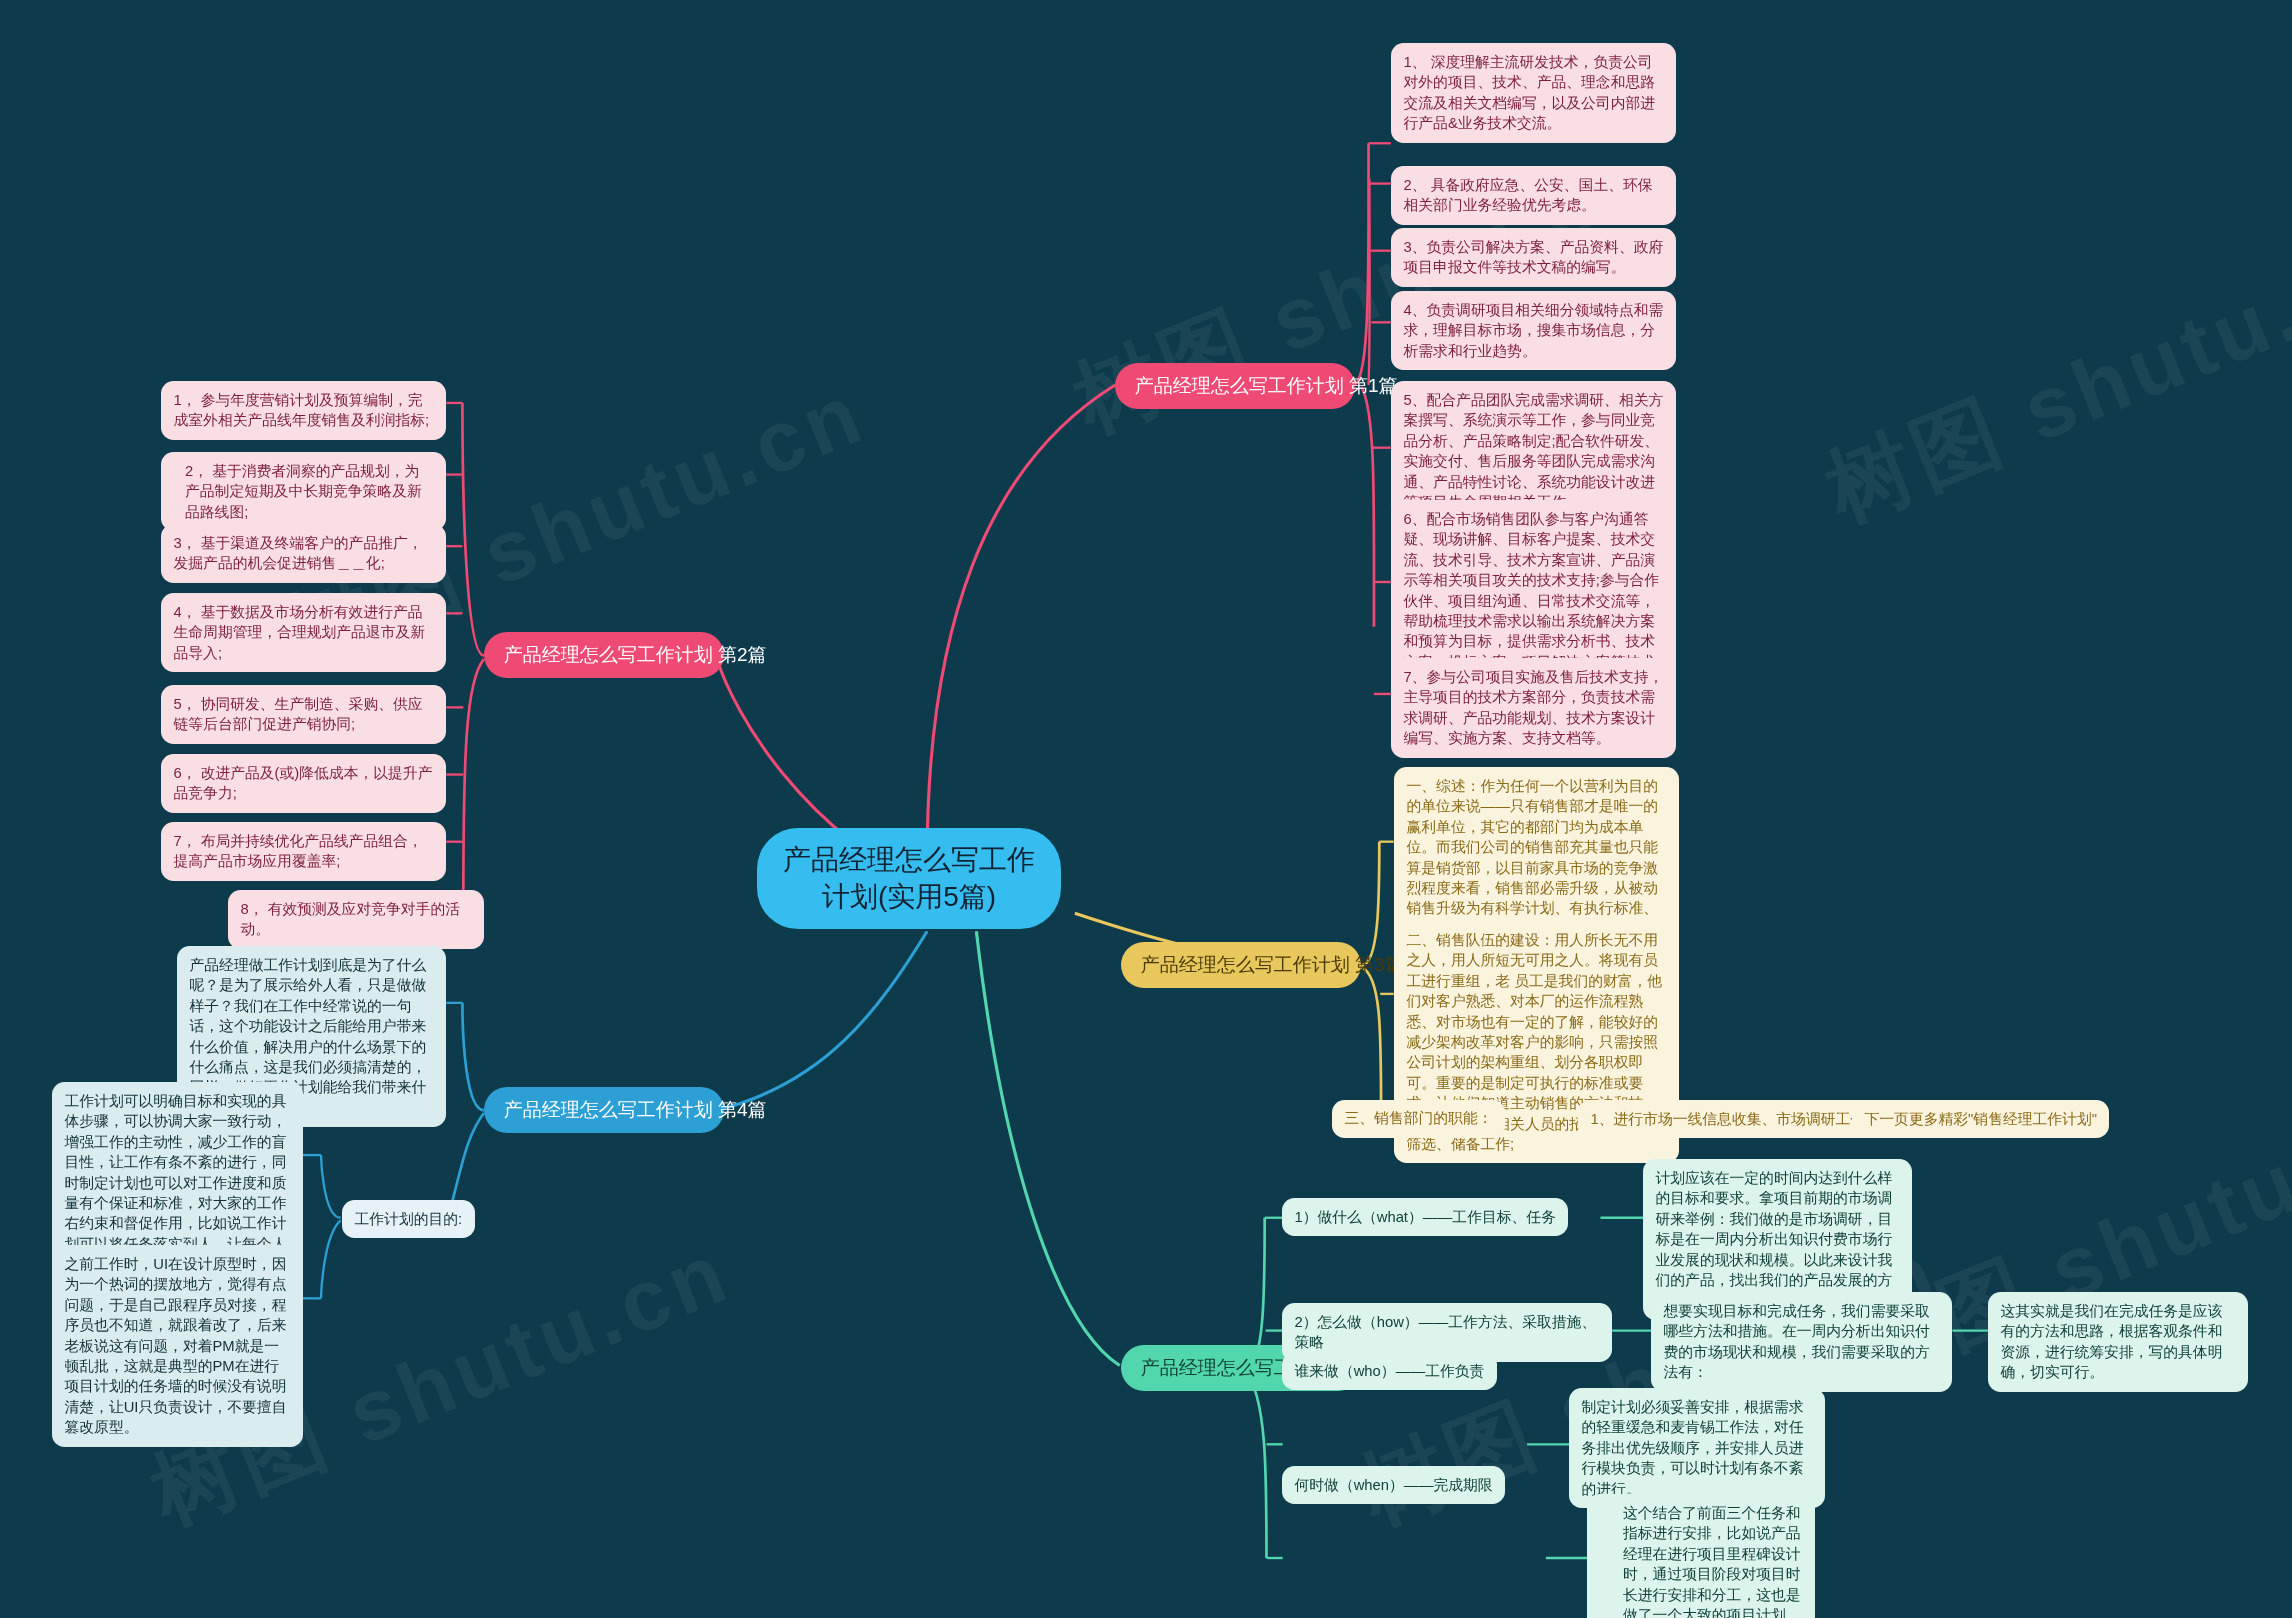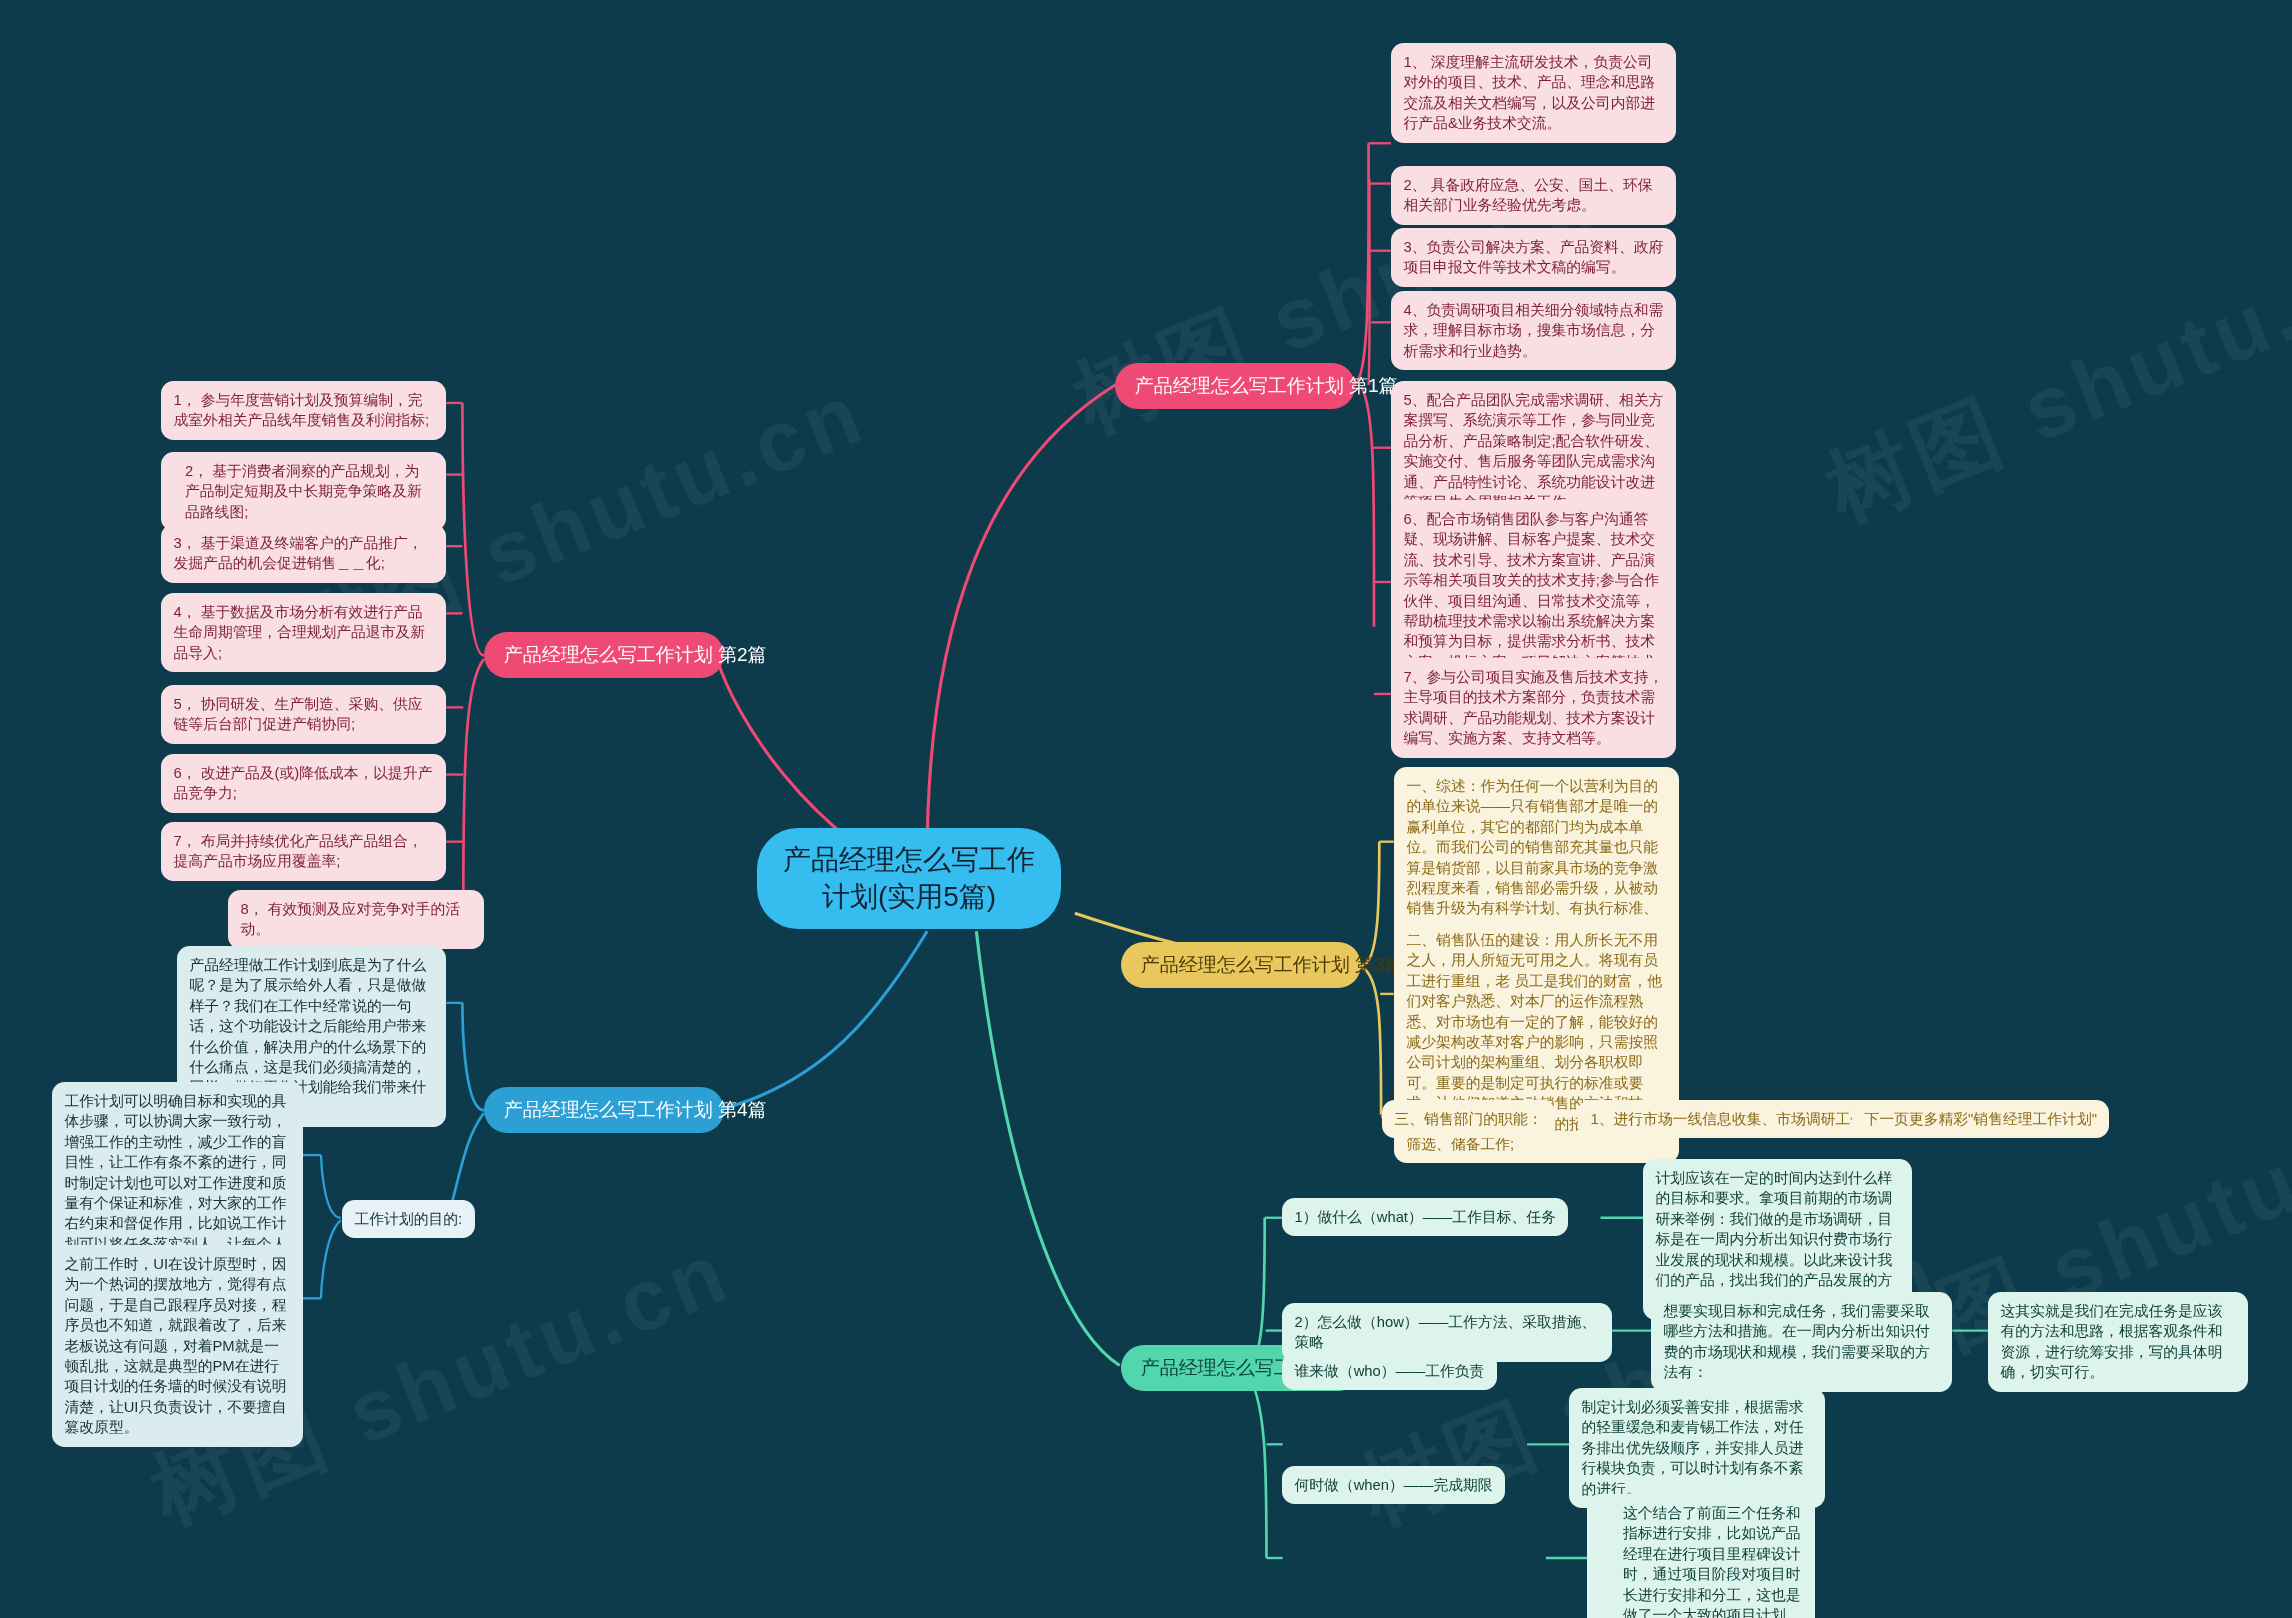--- a/index.html
+++ b/index.html
@@ -159,21 +159,21 @@
   <div class="node leaf c2" style="left:161px; top:685px; width:285px;">5， 协同研发、生产制造、采购、供应链等后台部门促进产销协同;</div>
   <div class="node leaf c2" style="left:161px; top:754px; width:285px;">6， 改进产品及(或)降低成本，以提升产品竞争力;</div>
   <div class="node leaf c2" style="left:161px; top:822px; width:285px;">7， 布局并持续优化产品线产品组合，提高产品市场应用覆盖率;</div>
   <div class="node leaf c2" style="left:228px; top:890px; width:256px;">8， 有效预测及应对竞争对手的活动。</div>
 
   <div class="node pill p3" style="left:1121px; top:942px; width:240px;">产品经理怎么写工作计划 第3篇</div>
 
   <div class="node leaf c3" style="left:1394px; top:767px; width:285px;">一、综述：作为任何一个以营利为目的的单位来说——只有销售部才是唯一的赢利单位，其它的都部门均为成本单位。而我们公司的销售部充其量也只能算是销货部，以目前家具市场的竞争激烈程度来看，销售部必需升级，从被动销售升级为有科学计划、有执行标准、有量化考核的主动销售。</div>
   <div class="node leaf c3" style="left:1394px; top:921px; width:285px;">二、销售队伍的建设：用人所长无不用之人，用人所短无可用之人。将现有员工进行重组，老 员工是我们的财富，他们对客户熟悉、对本厂的运作流程熟悉、对市场也有一定的了解，能较好的减少架构改革对客户的影响，只需按照公司计划的架构重组、划分各职权即可。重要的是制定可执行的标准或要求，让他们知道主动销售的方法和技巧。同时做好相关人员的招募、培训、筛选、储备工作;</div>
 
-  <div class="node mid c3" style="left:1382px; top:1100px;">三、销售部门的职能：</div>
+  <div class="node mid c3" style="left:1332px; top:1100px;font-family:Liberation Mono, monospace;">三、销售部门的职能：</div>
   <div class="node mid c3" style="left:1578px; top:1100px;">1、进行市场一线信息收集、市场调研工作;</div>
   <div class="node mid c3" style="left:1852px; top:1100px;">下一页更多精彩"销售经理工作计划"</div>
 
   <div class="node pill p4" style="left:484px; top:1087px; width:240px;">产品经理怎么写工作计划 第4篇</div>
 
   <div class="node leaf c4" style="left:177px; top:946px; width:269px;">产品经理做工作计划到底是为了什么呢？是为了展示给外人看，只是做做样子？我们在工作中经常说的一句话，这个功能设计之后能给用户带来什么价值，解决用户的什么场景下的什么痛点，这是我们必须搞清楚的，同样，做好工作计划能给我们带来什么价值。</div>
 
   <div class="node mid c4" style="left:342px; top:1200px;">工作计划的目的:</div>
 
   <div class="node leaf c4" style="left:52px; top:1082px; width:251px;">工作计划可以明确目标和实现的具体步骤，可以协调大家一致行动，增强工作的主动性，减少工作的盲目性，让工作有条不紊的进行，同时制定计划也可以对工作进度和质量有个保证和标准，对大家的工作右约束和督促作用，比如说工作计划可以将任务落实到人，让每个人都接到自己的任务，如果项目出了什么问题，不至于找不到根源所在；</div>

